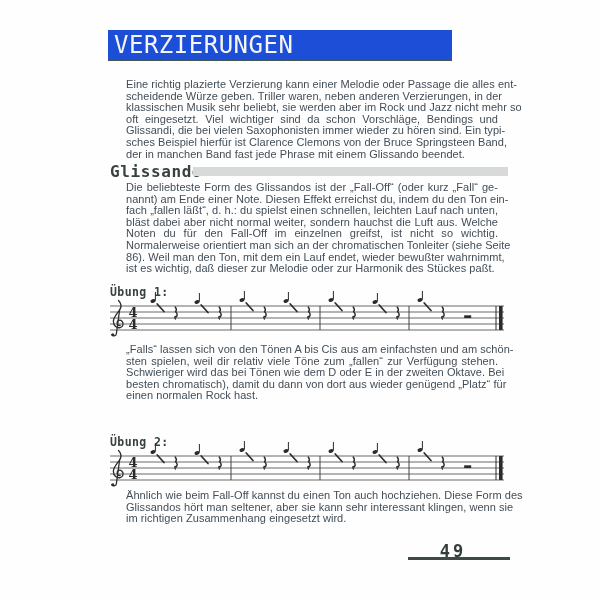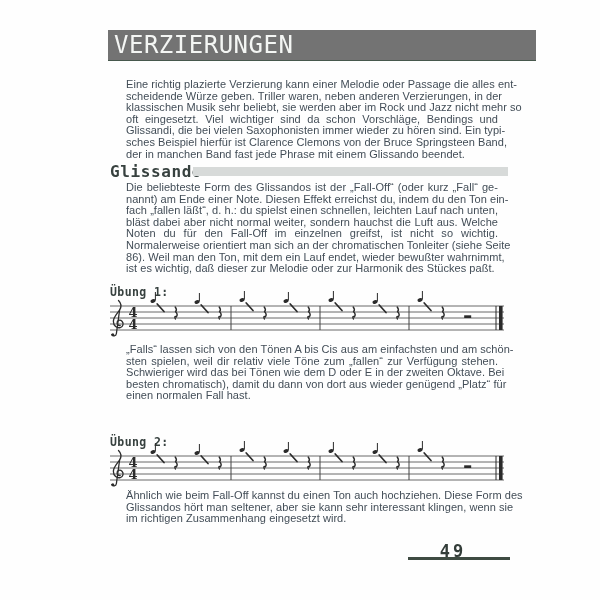--- a/index.html
+++ b/index.html
@@ -4,22 +4,22 @@
 <style>
   html,body{margin:0;padding:0;}
   body{
     width:600px;height:600px;position:relative;background:#ffffff;
     font-family:"Liberation Sans",sans-serif;overflow:hidden;
   }
   .sheet{position:absolute;inset:0;background:#fefefe;}
 
   
   .band{
-    position:absolute;left:108px;top:30px;width:428px;height:30px;
-    background:#737373;box-shadow:0 1px 0 #47584d;
+    position:absolute;left:108px;top:30px;width:344px;height:30px;
+    background:#1d4ed8;box-shadow:0 1px 0 #47584d;
   }
   .band .title{
     display:block;font-family:"DejaVu Sans Mono",monospace;
     font-size:24px;line-height:30px;letter-spacing:.5px;color:#f4f6f4;
     padding-left:6px;font-weight:normal;white-space:nowrap;
   }
 
   
   .para{
     position:absolute;left:126px;width:372px;color:#424d57;
@@ -153,21 +153,21 @@
         <line x1="388" y1="12" x2="388" y2="36" stroke="#2b2b2b" stroke-width="1"></line>
         <rect x="391" y="12" width="3.6" height="24" fill="#2b2b2b"></rect>
       </svg>
     </div>
 
   <div class="para p-falls">
       <div class="tline">„Falls“ lassen sich von den Tönen A bis Cis aus am einfachsten und am schön-</div>
       <div class="tline">sten spielen, weil dir relativ viele Töne zum „fallen“ zur Verfügung stehen.</div>
       <div class="tline">Schwieriger wird das bei Tönen wie dem D oder E in der zweiten Oktave. Bei</div>
       <div class="tline">besten chromatisch), damit du dann von dort aus wieder genügend „Platz“ für</div>
-      <div class="tline last">einen normalen Fall hast.</div>
+      <div class="tline last">einen normalen Rock hast.</div>
     </div>
 
   <div class="ex-label ex2">Übung 2:</div>
   <div class="staff staff-2">
       <svg width="400" height="46" viewBox="0 0 400 46">
         <line x1="2" y1="12" x2="396" y2="12" stroke="#5a5a5a" stroke-width="0.9"></line>
         <line x1="2" y1="18" x2="396" y2="18" stroke="#5a5a5a" stroke-width="0.9"></line>
         <line x1="2" y1="24" x2="396" y2="24" stroke="#5a5a5a" stroke-width="0.9"></line>
         <line x1="2" y1="30" x2="396" y2="30" stroke="#5a5a5a" stroke-width="0.9"></line>
         <line x1="2" y1="36" x2="396" y2="36" stroke="#5a5a5a" stroke-width="0.9"></line>

